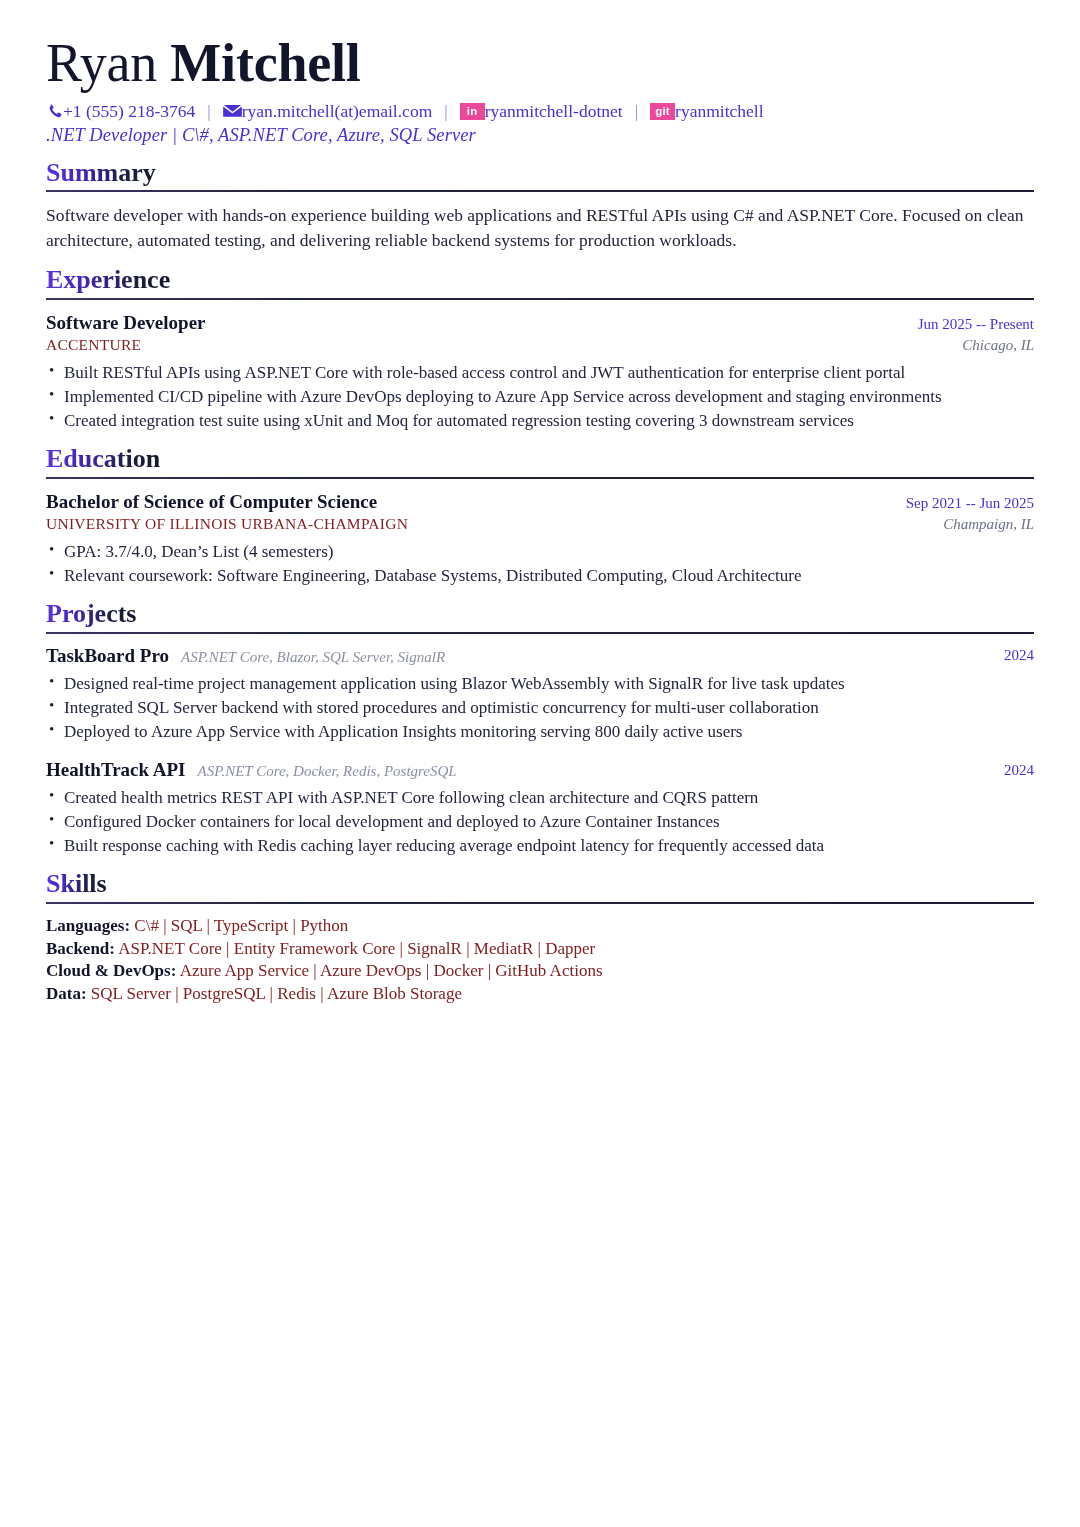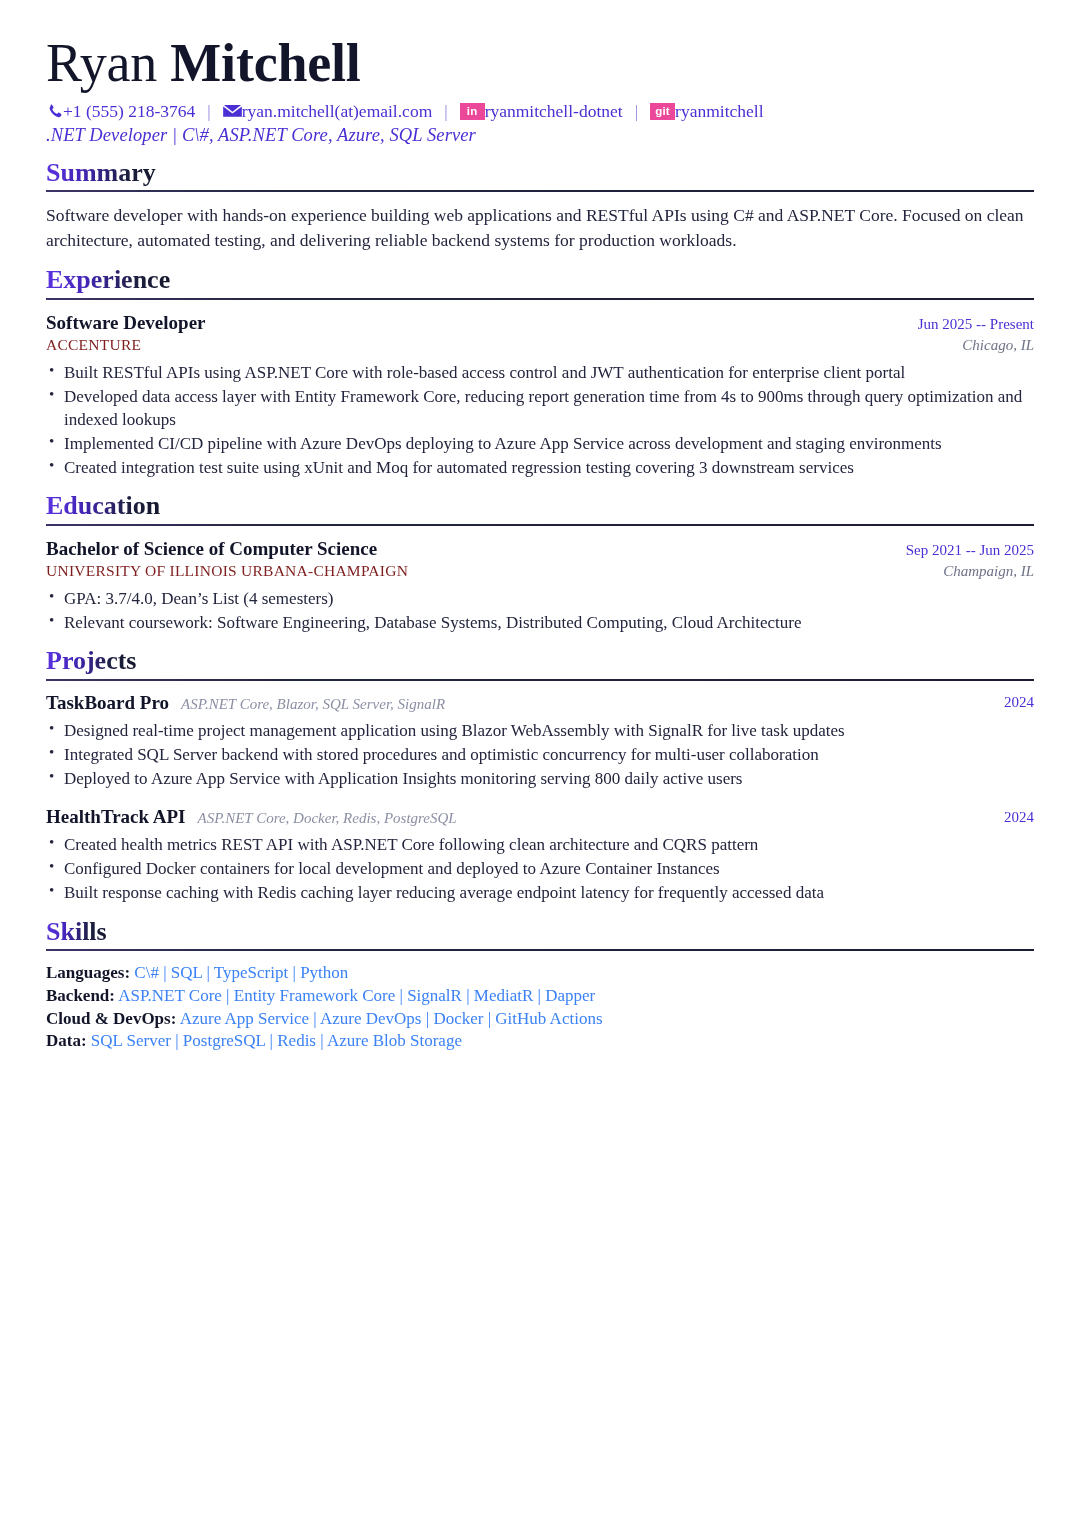--- a/index.html
+++ b/index.html
@@ -179,21 +179,21 @@
   .proj-year { font-size: 15px; color: #4b2fd4; white-space: nowrap; }
 
   
   .skills-list { margin-top: 2px; }
   .skill-row {
     font-size: 17px;
     line-height: 1.33;
     color: #22253d;
   }
   .skill-label { font-weight: 700; color: #12152a; }
-  .skill-vals { color: #3b82f6; }
+  .skill-vals { color: #7f1d1d; }
 </style>
 </head>
 <body>
 
 <div class="page">
 
   <div>
     <div class="name"><span>Ryan </span><span class="last">Mitchell</span></div>
 
     <div class="contact-line">
@@ -253,21 +253,20 @@
         <div class="entry-row">
           <div class="entry-title">Software Developer</div>
           <div class="entry-date">Jun 2025 -- Present</div>
         </div>
         <div class="entry-row">
           <div class="entry-org">Accenture</div>
           <div class="entry-loc">Chicago, IL</div>
         </div>
         <ul class="bullets">
           <li>Built RESTful APIs using ASP.NET Core with role-based access control and JWT authentication for enterprise client portal</li>
-          <li>Developed data access layer with Entity Framework Core, reducing report generation time from 4s to 900ms through query optimization and indexed lookups</li>
           <li>Implemented CI/CD pipeline with Azure DevOps deploying to Azure App Service across development and staging environments</li>
           <li>Created integration test suite using xUnit and Moq for automated regression testing covering 3 downstream services</li>
         </ul>
       </div>
 
     </div>
   </div>
 
   <div class="section">
     <div class="section-title">Education</div>

